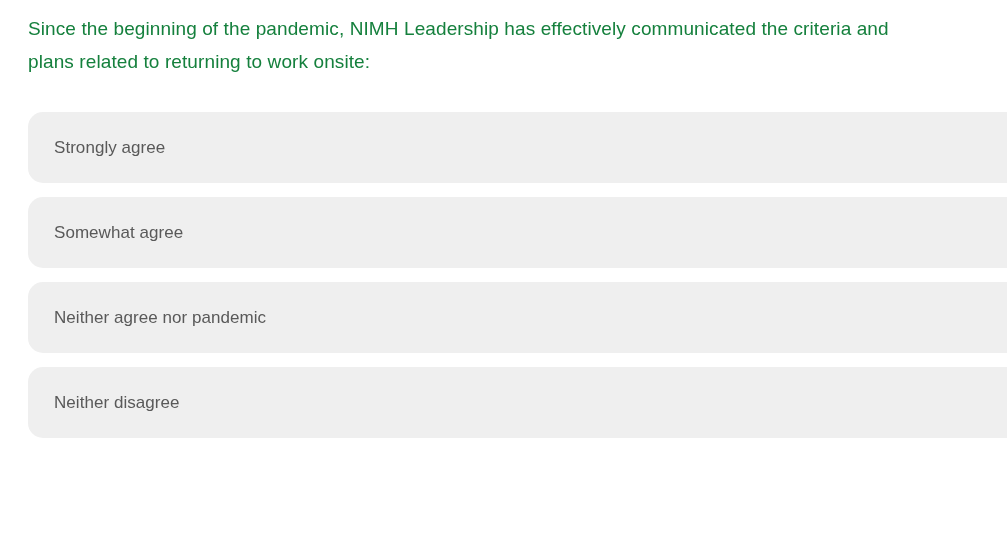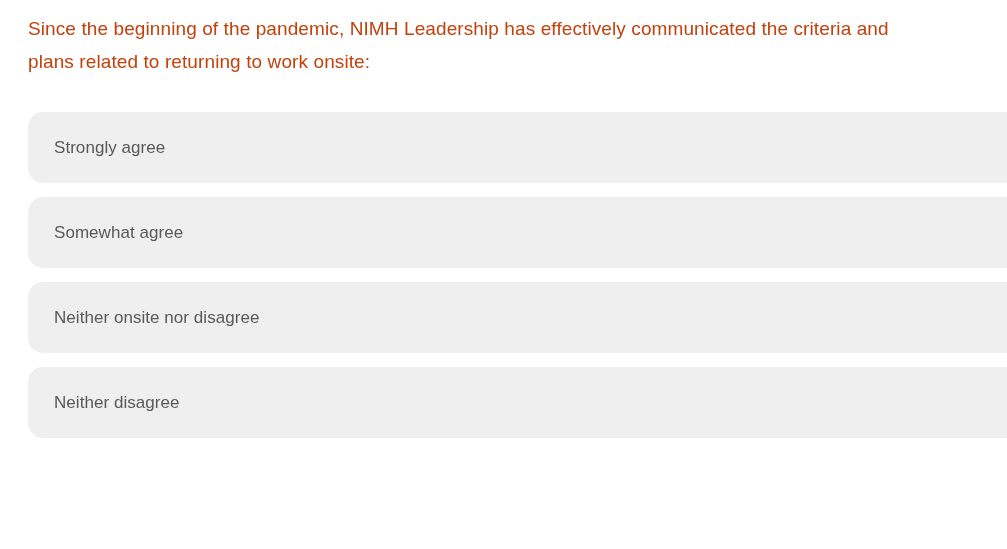--- a/index.html
+++ b/index.html
@@ -27,21 +27,21 @@
   .question-block {
     position: absolute;
     left: 28px;
     top: 12px;
     width: 906px;
   }
 
   .question-text {
     font-size: 19px;
     line-height: 33px;
-    color: #c2410c;
+    color: #15803d;
     font-weight: 400;
     letter-spacing: 0.1px;
     margin: 0;
   }
 
   .options-list {
     position: absolute;
     left: 28px;
     top: 112px;
     width: 913px;
@@ -84,21 +84,21 @@
 
     <div class="option-row">
       <span class="option-label">Strongly agree</span>
     </div>
 
     <div class="option-row">
       <span class="option-label">Somewhat agree</span>
     </div>
 
     <div class="option-row">
-      <span class="option-label">Neither onsite nor disagree</span>
+      <span class="option-label">Neither agree nor pandemic</span>
     </div>
 
 
     <div class="option-row">
       <span class="option-label">Neither disagree</span>
     </div>
 
   </div>
 
 </div>

